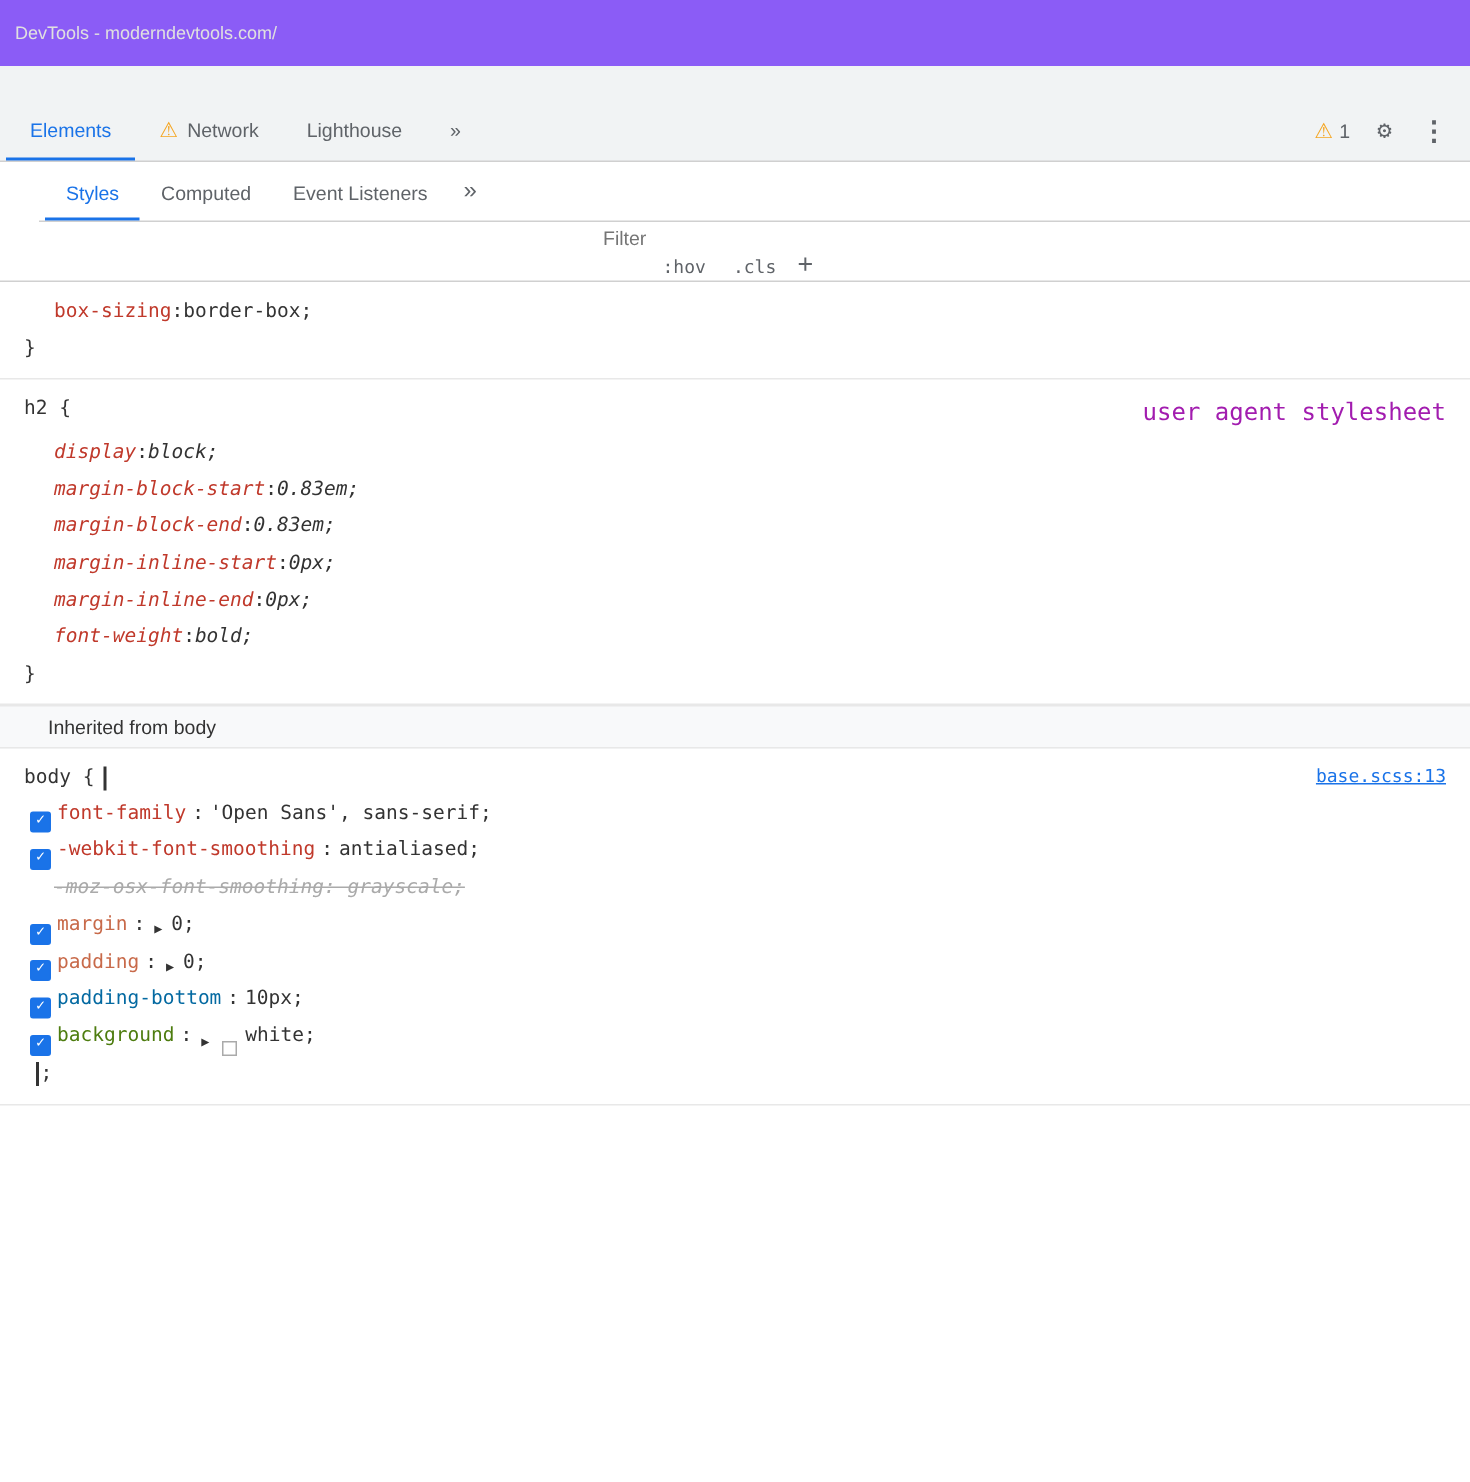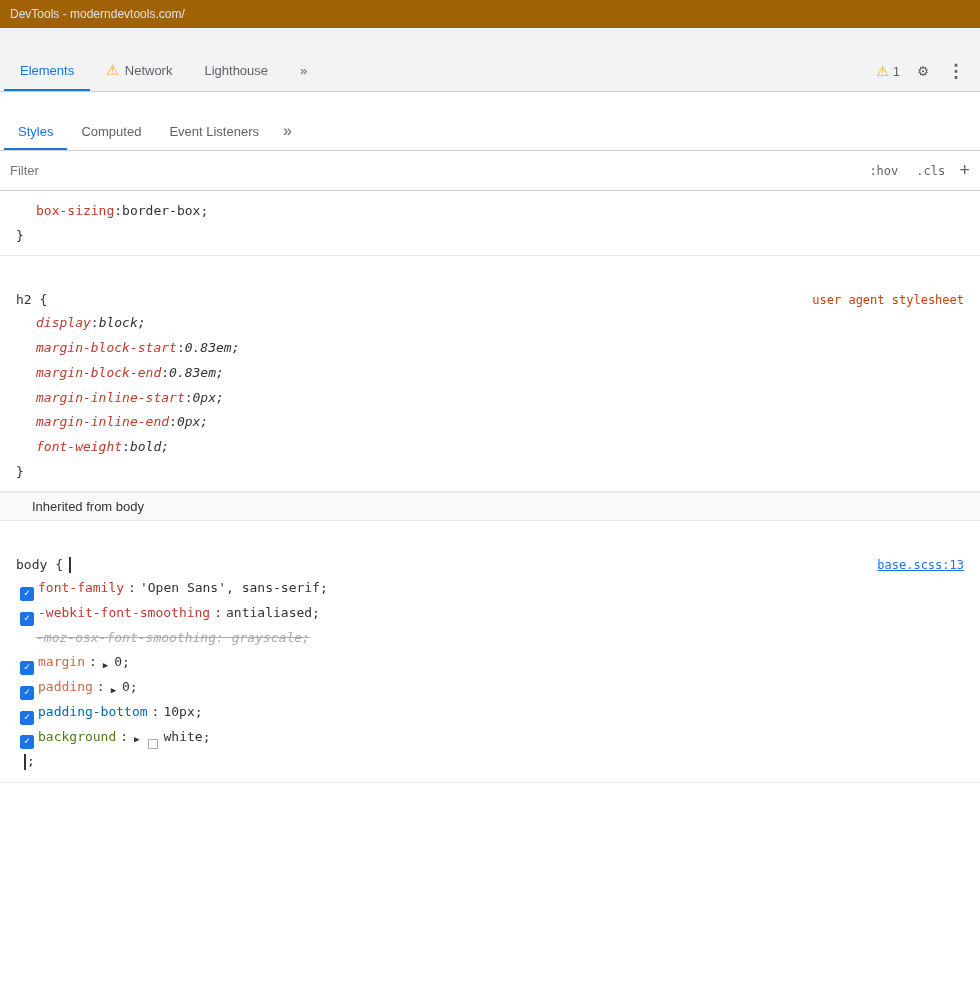--- a/index.html
+++ b/index.html
@@ -8,26 +8,26 @@
       font-size: 13px;
       background: #ffffff;
       color: #333;
       width: 980px;
       height: 988px;
       overflow: hidden;
     }
 
     
     .title-bar {
-      background: #a16207;
+      background: #8b5cf6;
       color: #e0e0e0;
       padding: 4px 10px;
       font-size: 12px;
       font-family: -apple-system, sans-serif;
-      height: 28px;
+      height: 44px;
       display: flex;
       align-items: center;
     }
 
     
     .top-tabs {
       background: #f1f3f4;
       border-bottom: 1px solid #d0d0d0;
       display: flex;
       align-items: flex-end;
@@ -94,22 +94,23 @@
       font-size: 18px;
       font-weight: bold;
     }
 
     
     .sub-tabs {
       background: #ffffff;
       border-bottom: 1px solid #d0d0d0;
       display: flex;
       align-items: flex-end;
-      height: 59px;
+      height: 40px;
       padding: 0 4px;
+      margin-left: 26px;
     }
     .sub-tab {
       padding: 8px 14px;
       font-family: -apple-system, 'Segoe UI', sans-serif;
       font-size: 13px;
       color: #5f6368;
       cursor: pointer;
       border-bottom: 2px solid transparent;
       height: 36px;
       display: flex;
@@ -125,20 +126,21 @@
     }
 
     
     .filter-bar {
       background: #ffffff;
       border-bottom: 1px solid #d0d0d0;
       display: flex;
       align-items: center;
       height: 40px;
       padding: 0 10px;
+      flex-direction: column;
     }
     .filter-input {
       flex: 1;
       border: none;
       outline: none;
       font-family: -apple-system, sans-serif;
       font-size: 13px;
       color: #999;
       background: transparent;
     }
@@ -172,35 +174,34 @@
     
     .css-section {
       border-bottom: 1px solid #e8e8e8;
       padding: 8px 16px;
       font-size: 13px;
       line-height: 1.8;
     }
     .css-section-header {
       display: flex;
       justify-content: space-between;
-      align-items: flex-end;
-      color: #333;
-      font-family: 'Menlo', monospace;
-      font-size: 13px;
-      margin-top: 24px;
+      align-items: flex-start;
+      color: #333;
+      font-family: 'Menlo', monospace;
+      font-size: 13px;
     }
     .source-link {
       color: #1a73e8;
       font-size: 12px;
       cursor: pointer;
       text-decoration: underline;
     }
     .user-agent-label {
-      color: #c2410c;
-      font-size: 12px;
+      color: #a21caf;
+      font-size: 16px;
       font-family: 'Menlo', monospace;
     }
 
     
     .prop-line {
       display: flex;
       align-items: center;
       padding-left: 20px;
       line-height: 1.9;
       position: relative;

